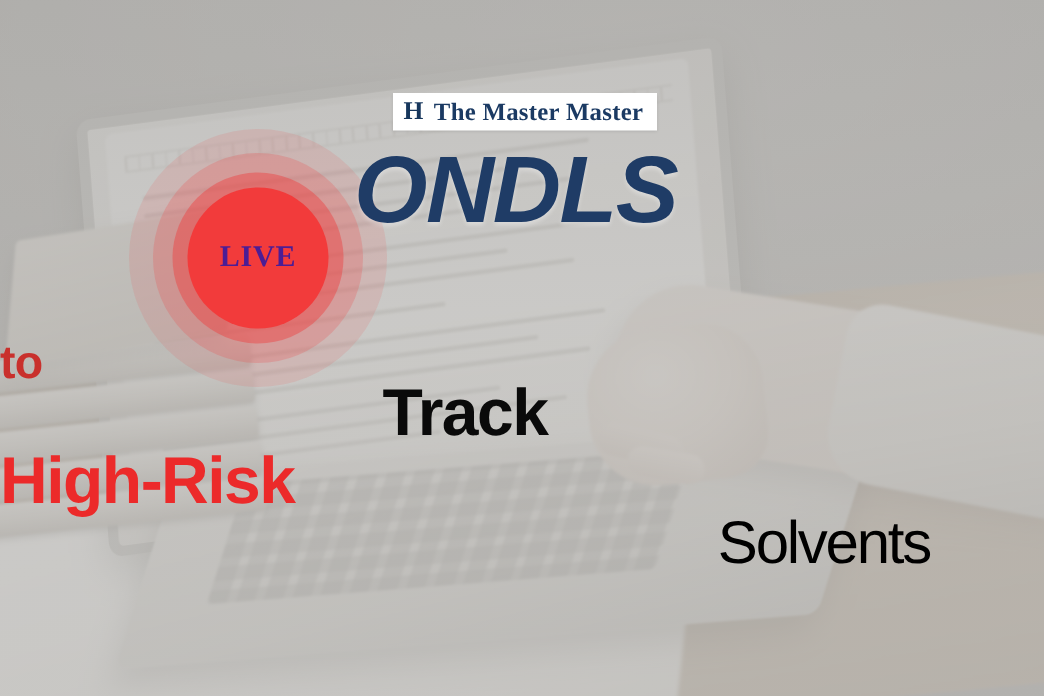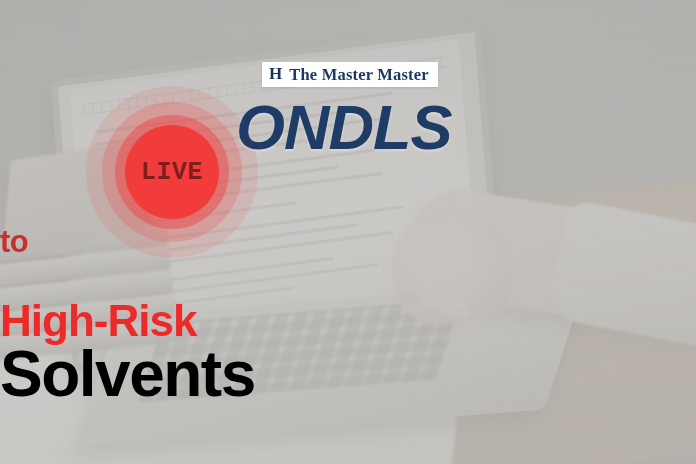--- a/index.html
+++ b/index.html
@@ -194,24 +194,24 @@
     border-radius: 50%;
     transform: translate(-50%, -50%);
   }
   .ring-4 { width: 172px; height: 172px; background: rgba(240,70,70,.13); }
   .ring-3 { width: 140px; height: 140px; background: rgba(240,64,64,.22); }
   .ring-2 { width: 114px; height: 114px; background: rgba(241,58,58,.42); }
   .ring-1 { width:  94px; height:  94px; background: #f23b3b; }
   .live-label {
     position: absolute;
     transform: translate(-50%, -50%);
-    color: #7f1d1d;
-    font-family: Liberation Mono, monospace;
-    font-weight: 700;
-    font-size: 25px;
+    color: #4c1d95;
+    font-family: Liberation Serif, serif;
+    font-weight: 700;
+    font-size: 20px;
     letter-spacing: .5px;
     white-space: nowrap;
   }
 
   
   .logo-banner {
     position: absolute;
     left: 262px; top: 62px;
     height: 25px;
     padding: 0 9px 0 7px;
@@ -291,23 +291,23 @@
   .hl-highrisk {
     left: 0; right: 0; top: 299px;
     text-align: left;
     font-size: 44px;
     font-weight: 700;
     color: #ec2a2a;
     letter-spacing: -1px;
   }
   .hl-solvents {
     left: 0; right: 0; top: 342px;
-    text-align: left;
-    font-size: 64px;
-    font-weight: 700;
+    text-align: right;
+    font-size: 40px;
+    font-weight: 400;
     color: #000000;
     letter-spacing: -1.5px;
   }
 </style>
 </head>
 <body>
 
 <div id="poster">
 
   <div class="bg-layer">
@@ -371,17 +371,18 @@
   <div class="logo-banner">
     <span class="logo-mark">
       <span class="bar">H</span>
     </span>
     <span class="logo-text">The Master Master</span>
   </div>
 
   <div class="headline">
     <div class="hl hl-ondls">ONDLS</div>
     <div class="hl hl-to">to</div>
+    <div class="hl hl-track">Track</div>
     <div class="hl hl-highrisk">High-Risk</div>
     <div class="hl hl-solvents">Solvents</div>
   </div>
 
 </div>
 
 </body></html>

